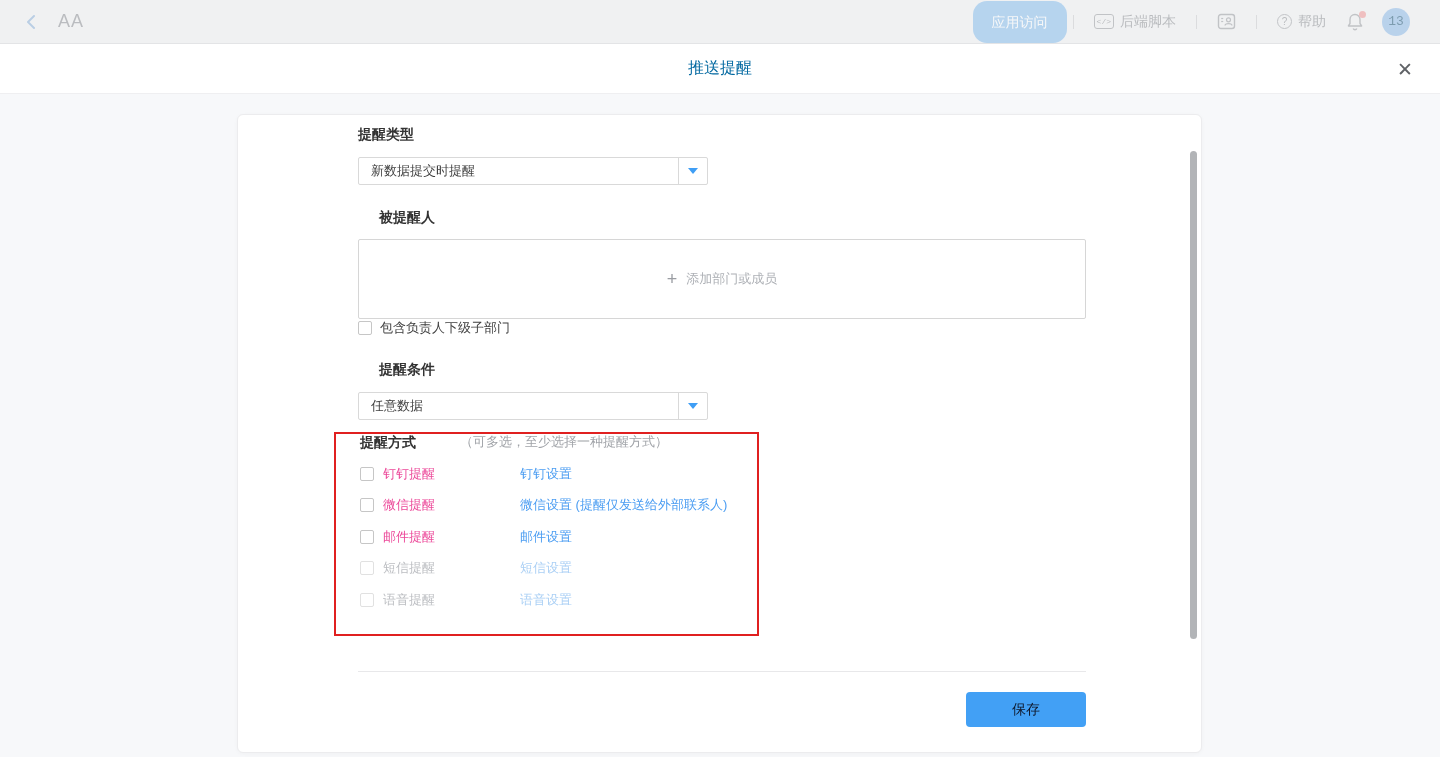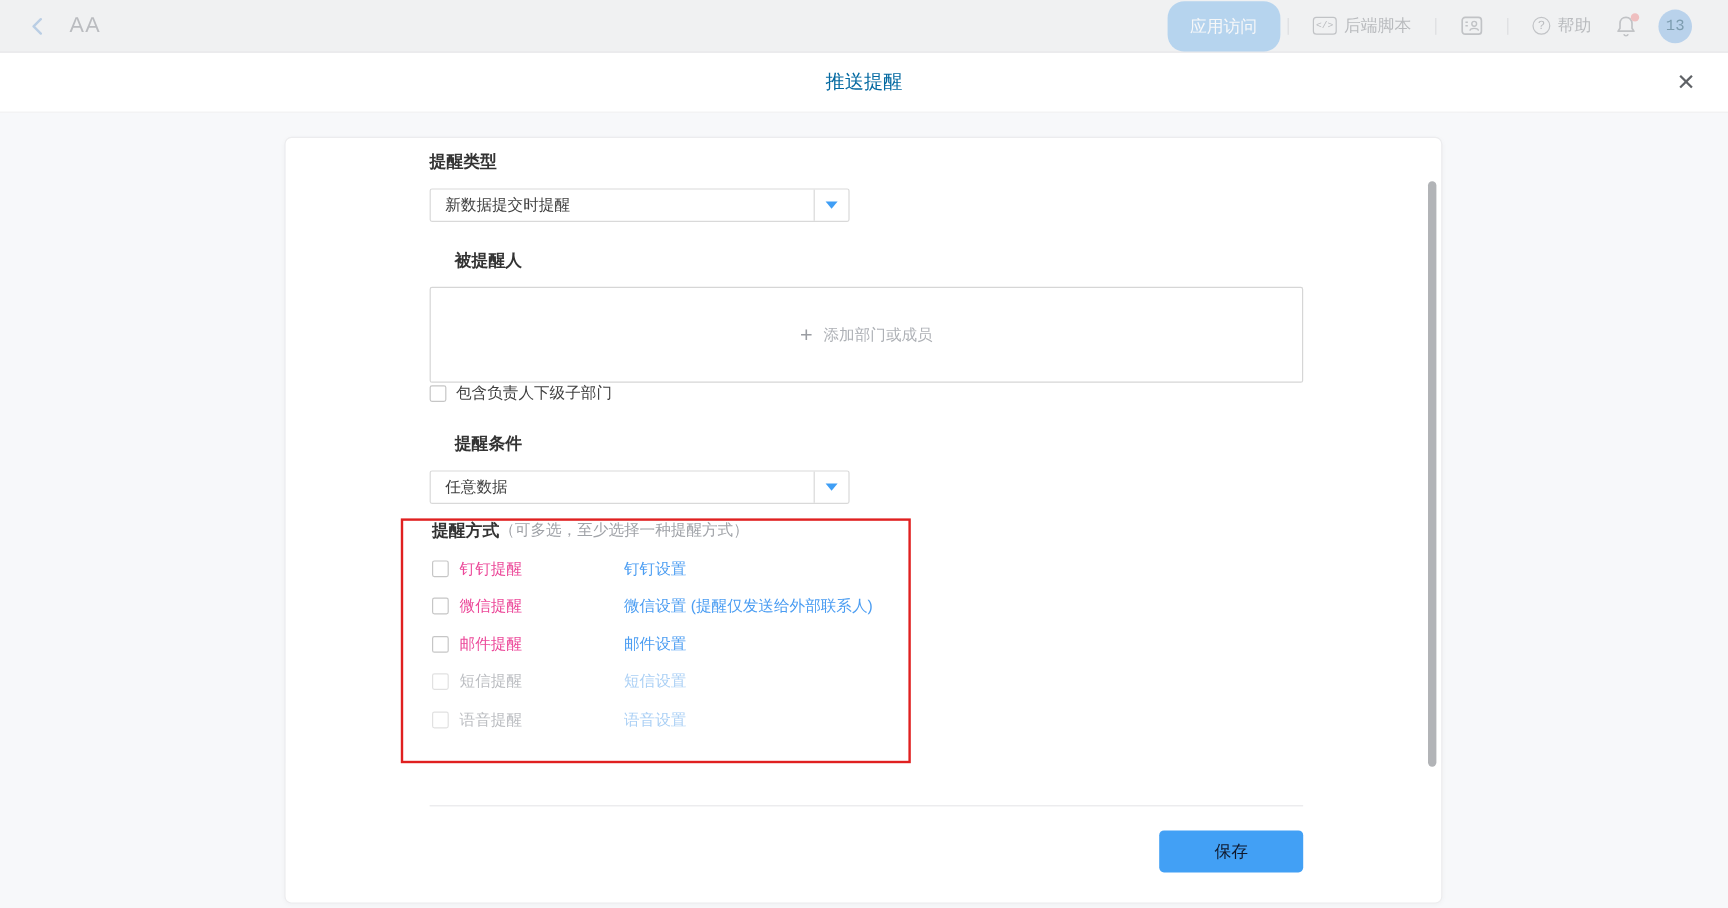--- a/index.html
+++ b/index.html
@@ -90,21 +90,21 @@
   .checkbox { width:14px; height:14px; border:1px solid #c6c6c6; border-radius:2px; background:#fff; flex:none; cursor:pointer; }
   .cb-row { display:flex; align-items:center; font-size:13px; color:#404040; }
   .cb-row .checkbox { margin-right:8px; }
 
   .highlight-box {
     margin:12px 0 0 -24px; width:425px; height:204px;
     border:2px solid #e02020; padding:0 0 0 24px; pointer-events:none;
   }
   .highlight-box > * { pointer-events:auto; }
   .methods-head { display:flex; align-items:center; line-height:16px; }
-  .methods-hint { font-size:13px; font-weight:normal; color:#a0a3a8; }
+  .methods-hint { font-size:13px; font-weight:normal; color:#a0a3a8;margin-left:44px; }
   .mode-row { display:flex; align-items:center; margin-top:15.5px; font-size:13px; height:16px; }
   .mode-row .checkbox { margin-right:9px; }
   .mode-label { width:137px; color:#ec4899; }
   .mode-link { color:#4b9df2; text-decoration:none; white-space:nowrap; cursor:pointer; }
   .mode-row.disabled .checkbox { border-color:#e1e1e1; cursor:default; }
   .mode-row.disabled .mode-label { color:#bcbec2; }
   .mode-row.disabled .mode-link { color:#abd0f5; cursor:default; }
 
   .divider { width:728px; height:1px; background:#e8e8ea; margin-top:35px; }
   .save-row { width:728px; margin-top:20px; text-align:right; }

